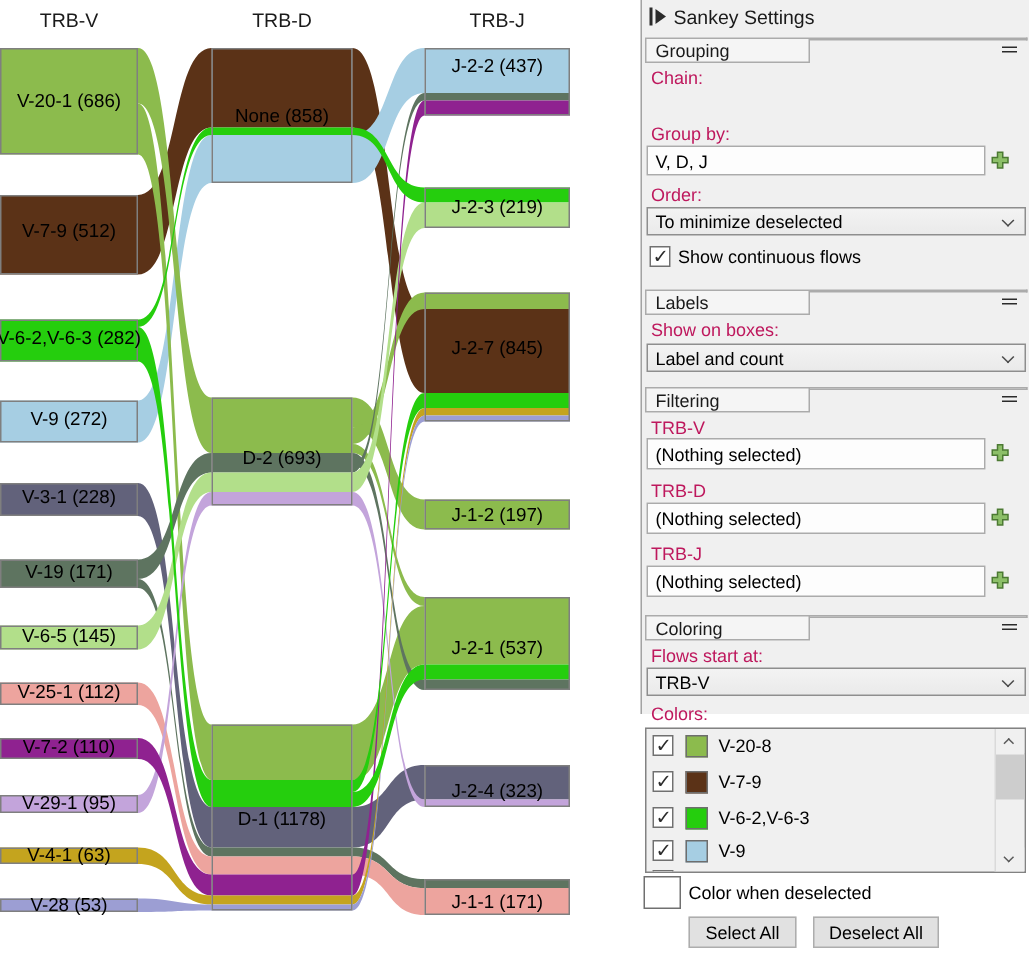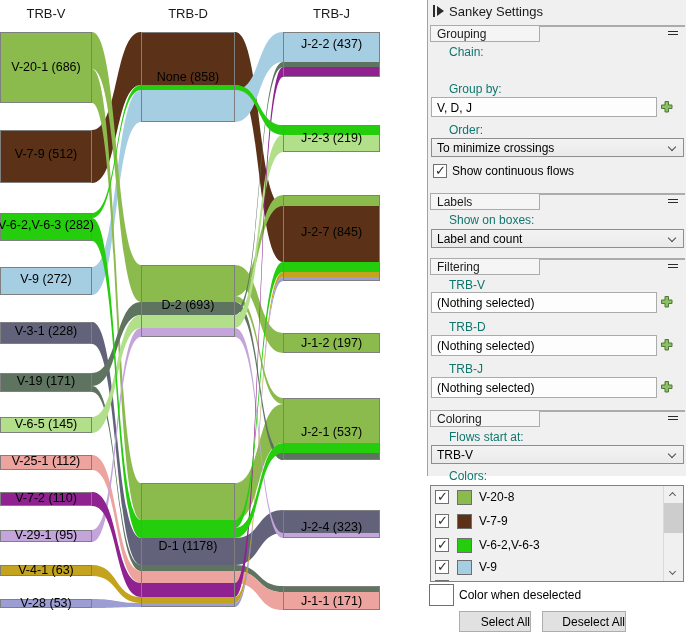--- a/index.html
+++ b/index.html
@@ -13,41 +13,41 @@
   .panel-title{left:21px;top:4px;font-size:13px;color:#1A1A1A;}
   .panel-icon{left:5px;top:5px;width:14px;height:12px;}
   .panel-icon .bar{position:absolute;left:0;top:0;width:2px;height:12px;background:#2B2B2B;}
   .panel-icon .tri{position:absolute;left:4px;top:1px;width:0;height:0;
       border-top:5px solid transparent;border-bottom:5px solid transparent;border-left:7px solid #2B2B2B;}
   .hdr{left:2px;width:255px;height:16px;display:flex;align-items:flex-start;}
   .hdr-tab{width:110px;background:#F5F5F5;border:1px solid #ABABAB;padding:1px 0 0 6px;font-size:12px;color:#1A1A1A;}
   .hdr-rest{flex:1;background:linear-gradient(#EFEFEF,#E0E0E0);border:1px solid #ABABAB;border-left:none;position:relative;}
   .collapse-icon{position:absolute;right:6px;top:5px;width:10px;height:4px;
       border-top:1px solid #2B2B2B;border-bottom:1px solid #2B2B2B;}
-  .lbl{left:6px;color:#0f766e;margin-left:15px;}
+  .lbl{left:6px;color:#be185d;}
   .combo{left:3px;width:253px;height:19px;background:linear-gradient(#F3F3F3,#EAEAEA);
       border:1px solid #8E8E8E;padding:2px 20px 0 5px;overflow:hidden;white-space:nowrap;}
   .chev{position:absolute;right:8px;top:5px;width:6px;height:6px;
       border:solid #4A4A4A;border-width:0 1.5px 1.5px 0;transform:rotate(45deg);}
   .tfield{left:3px;width:226px;height:20px;background:#FDFDFD;border:1px solid #ABABAB;
       padding:3px 4px 0 5px;overflow:hidden;white-space:nowrap;}
   .plusbtn{left:232px;width:14px;height:14px;}
   .cb{width:14px;height:14px;background:#FFFFFF;border:1px solid #707070;position:relative;}
   .cb .checkmark{position:absolute;left:1px;top:-2px;font-size:13px;color:#2B2B2B;}
   .cbrow-label{left:24px;text-align:right;}
   .colors-list{left:2px;top:485px;width:254px;height:97px;background:#F0F0F0;
       border:1px solid #828282;overflow:hidden;position:absolute;}
   .clr-row{position:absolute;left:4px;height:16px;display:flex;align-items:center;}
   .swatch{width:15px;height:15px;border:1px solid #6E6E6E;margin-left:8px;}
   .clr-name{margin-left:7px;font-size:12px;}
   .scrollbar{position:absolute;right:0;top:0;width:20px;height:95px;background:#F0F0F0;border-left:1px solid #DADADA;}
   .sb-btn{position:absolute;left:0;width:19px;height:16px;background:#F0F0F0;text-align:center;}
   .sb-arrow{position:absolute;left:6px;width:5px;height:5px;border:solid #5A5A5A;border-width:0 1.5px 1.5px 0;}
   .sb-thumb{position:absolute;left:0;top:17px;width:19px;height:30px;background:#CDCDCD;}
-  .btn{height:21px;background:#E1E1E1;border:1px solid #ADADAD;text-align:right;padding-top:3px;font-size:12px;}
+  .btn{height:21px;background:#E1E1E1;border:1px solid #ADADAD;text-align:center;padding-top:3px;font-size:12px;}
   .desel-swatch{left:1px;top:584px;width:25px;height:22px;background:#FFFFFF;border:1px solid #707070;}
 </style>
 </head>
 <body>
 
 <div id="stage">
 
   <div id="sankey-wrap">
     <svg id="sankey-svg" width="427" height="638" xmlns="http://www.w3.org/2000/svg">
         <path d="M 92 130 C 118.95 130, 114.05 32, 141 32 L 141 85 C 114.05 85, 118.95 183, 92 183 Z" fill="#5B3217"></path>
@@ -242,21 +242,21 @@
     <div class="abs tfield" style="top:97px">
       <span>V, D, J</span>
     </div>
     <div class="abs plusbtn" style="top:100px">
       <svg width="14" height="14">
           <path d="M5 1.5h3.5v3.5h3.5v3.5H8.5v3.5H5V8.5H1.5V5H5z" fill="#8CBF68" stroke="#4C7A33" stroke-width="1"></path>
         </svg>
     </div>
     <div class="abs lbl" style="top:123px">Order:</div>
     <div class="abs combo" style="top:138px">
-      <span>To minimize crossings</span>
+      <span>To minimize deselected</span>
       <span class="chev"></span>
     </div>
     <div class="abs cb" style="left:5px;top:164px">
       <span class="checkmark">✓</span>
     </div>
     <div class="abs cbrow-label" style="top:164px">Show continuous flows</div>
 
     <div class="abs hdr" style="top:193px">
       <div class="hdr-tab">Labels</div>
       <div class="hdr-rest">

